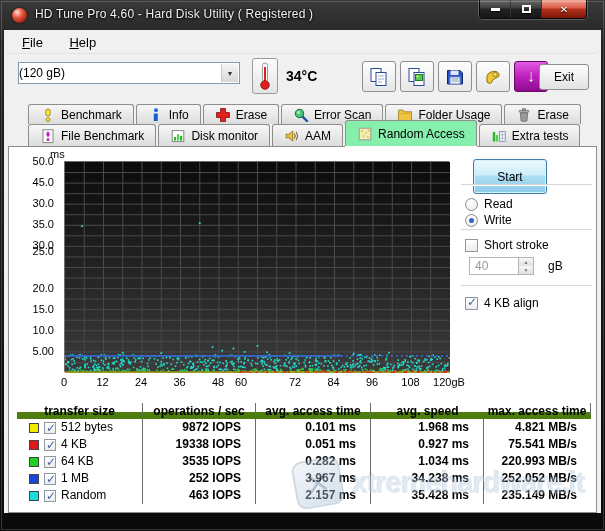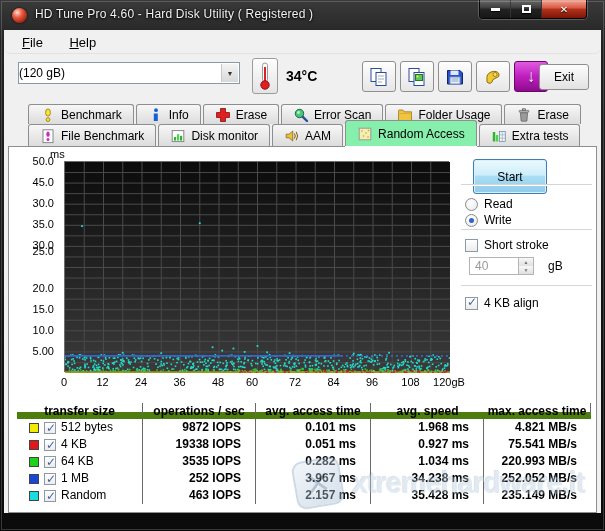--- a/index.html
+++ b/index.html
@@ -1305,21 +1305,21 @@
             <line x1="275.9166666666667" y1="193.909" x2="385" y2="193.909" stroke="#3566cf" stroke-width="1.6" stroke-dasharray="2 3"></line>
           </svg>
       </div>
 
       <div class="x-labels" id="xlabels">
           <span style="left: 0px;">0</span>
           <span style="left: 38.5px;">12</span>
           <span style="left: 77px;">24</span>
           <span style="left: 115.5px;">36</span>
           <span style="left: 154px;">48</span>
-          <span style="left: 188px;">60</span>
+          <span style="left: 177px;">60</span>
           <span style="left: 231px;">72</span>
           <span style="left: 269.5px;">84</span>
           <span style="left: 308px;">96</span>
           <span style="left: 346.5px;">108</span>
           <span style="left: 385px;">120gB</span>
         </div>
 
       <div class="start-btn">Start</div>
       <div class="hsep" style="top:37px"></div>
 

